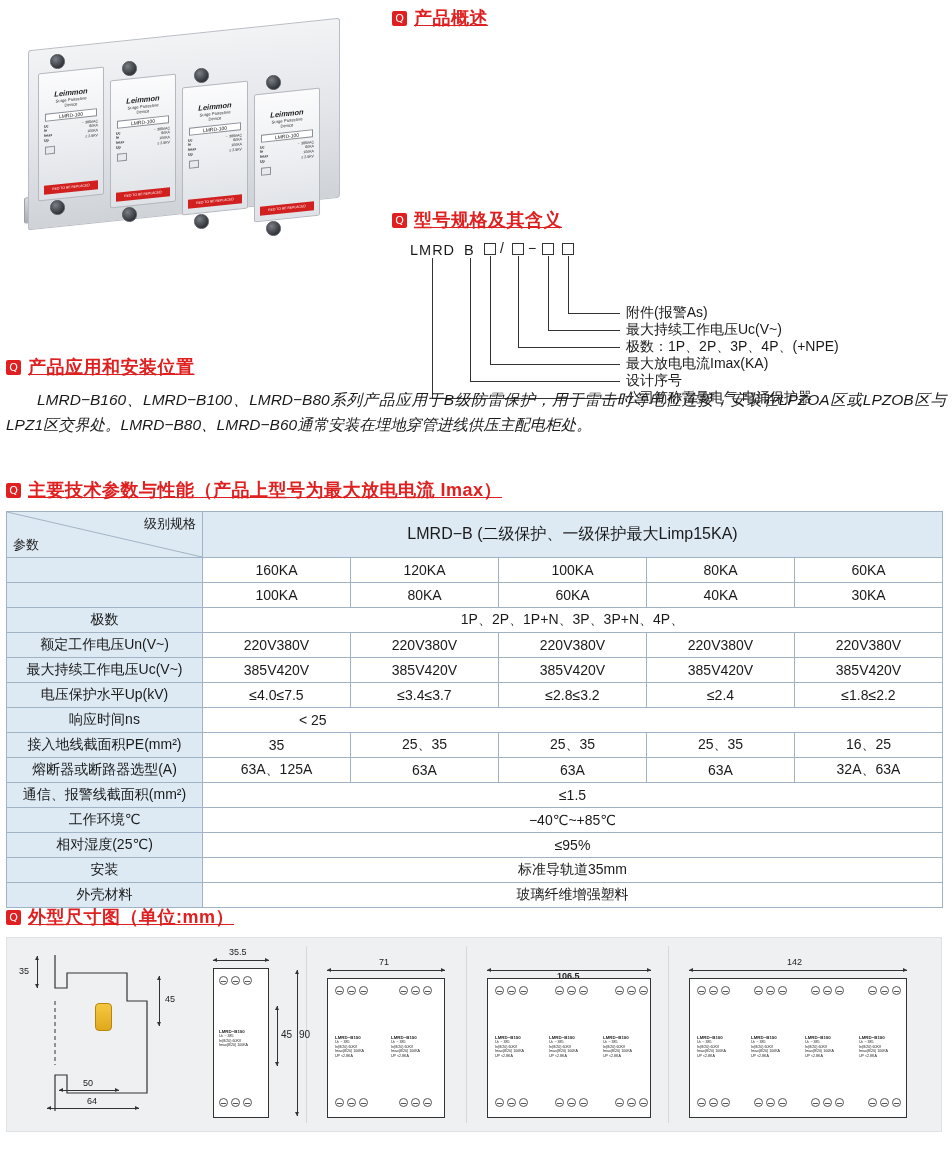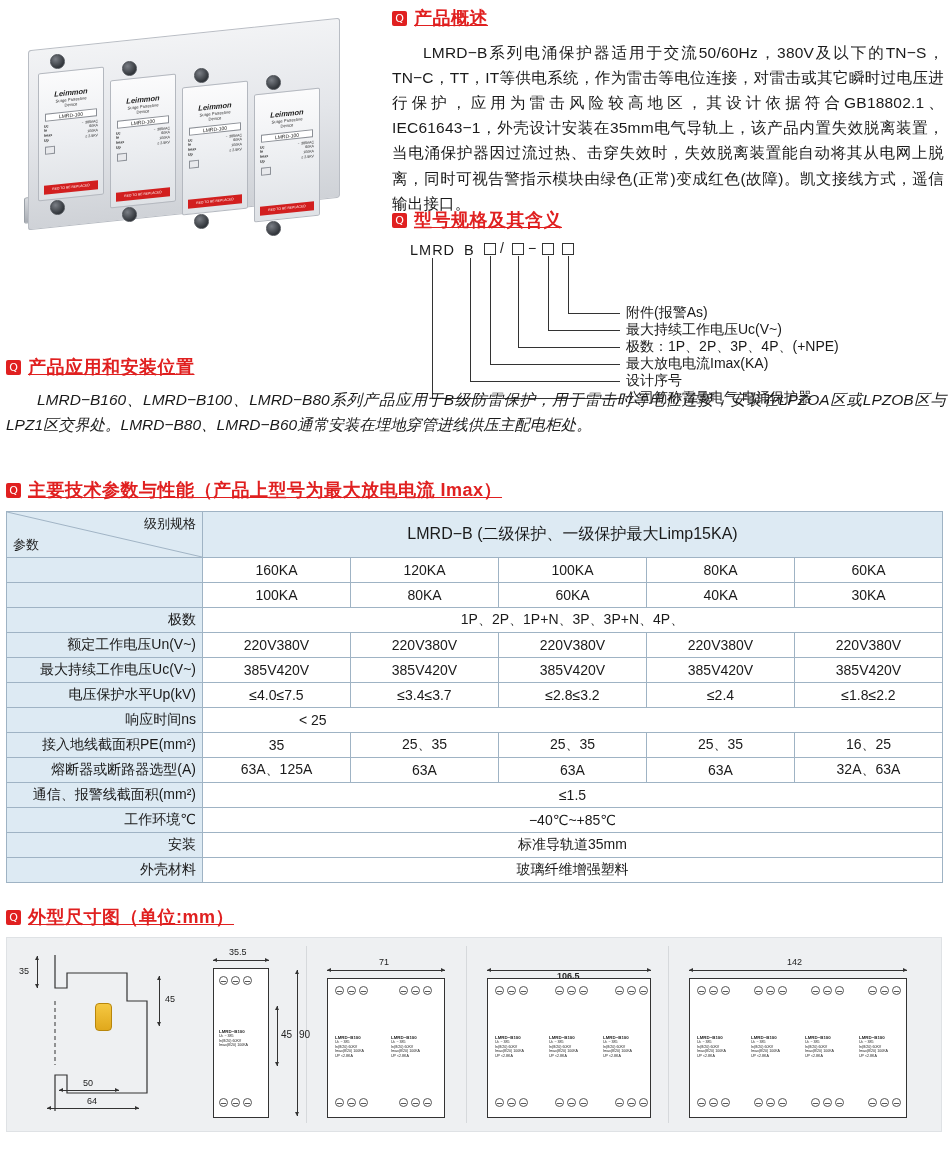--- a/index.html
+++ b/index.html
@@ -77,21 +77,21 @@
   .mdl-txt { position: absolute; font-size: 14px; white-space: nowrap; }
 
   
   .app-sec { position: absolute; left: 6px; top: 355px; width: 940px; }
   .app-sec p { margin: 9px 0 0; font-size: 15.5px; line-height: 1.6; text-indent: 2em; text-align: justify; font-style: italic; }
 
   
   .param-sec { position: absolute; left: 6px; top: 478px; width: 940px; }
   table.params { border-collapse: collapse; width: 936px; margin-top: 9px; table-layout: fixed; font-size: 14px; }
   table.params td { border: 1px solid #9fb3c4; padding: 3px 6px; text-align: center; height: 25px; }
-  table.params td.rowhead { text-align: right; background: #ddeaf3; width: 196px; }
+  table.params td.rowhead { text-align: center; background: #ddeaf3; width: 196px; }
   .hdr-cell { background: #ddeaf3; position: relative; height: 46px !important; }
   .hdr-cell .diag { position: absolute; left: 0; top: 0; width: 100%; height: 100%; }
   .hdr-cell .tr-lbl { position: absolute; right: 6px; top: 3px; font-size: 13px; }
   .hdr-cell .bl-lbl { position: absolute; left: 6px; bottom: 3px; font-size: 13px; }
   .band { background: #ddeaf3; }
 
   
   .dim-sec { position: absolute; left: 6px; top: 905px; width: 940px; }
   .dim-area {
     position: relative; margin-top: 8px; width: 936px; height: 195px;
@@ -211,21 +211,20 @@
     <div class="term" style="left:112px; top:195px;"></div>
     <div class="term" style="left:184px; top:202px;"></div>
     <div class="term" style="left:256px; top:209px;"></div>
   </div>
 
   <div class="overview">
     <div class="sec-head">
       <span class="mark">Q</span>
       <span class="txt">产品概述</span>
     </div>
-    <p>LMRD−B系列电涌保护器适用于交流50/60Hz，380V及以下的TN−S，TN−C，TT，IT等供电系统，作为雷击等电位连接，对雷击或其它瞬时过电压进行保护，应用为雷击风险较高地区，其设计依据符合GB18802.1、IEC61643−1，外壳设计安装在35mm电气导轨上，该产品内置失效脱离装置，当电涌保护器因过流过热、击穿失效时，失效脱离装置能自动将其从电网上脱离，同时可视告警指示模块由绿色(正常)变成红色(故障)。凯文接线方式，遥信输出接口。</p>
   </div>
 
   <div class="model-sec">
     <div class="sec-head">
       <span class="mark">Q</span>
       <span class="txt">型号规格及其含义</span>
     </div>
 
     <div class="model-diagram">
       <span class="mdl-label" style="left:18px; top:2px;">LMRD</span>
@@ -358,20 +357,24 @@
           <td>63A</td>
           <td>32A、63A</td>
         </tr>
         <tr>
           <td class="rowhead">通信、报警线截面积(mm²)</td>
           <td colspan="5">≤1.5</td>
         </tr>
         <tr>
           <td class="rowhead">工作环境℃</td>
           <td colspan="5">−40℃~+85℃</td>
+        </tr>
+        <tr>
+          <td class="rowhead">相对湿度(25℃)</td>
+          <td colspan="5">≤95%</td>
         </tr>
         <tr>
           <td class="rowhead">安装</td>
           <td colspan="5">标准导轨道35mm</td>
         </tr>
         <tr>
           <td class="rowhead">外壳材料</td>
           <td colspan="5">玻璃纤维增强塑料</td>
         </tr>
       </tbody>

